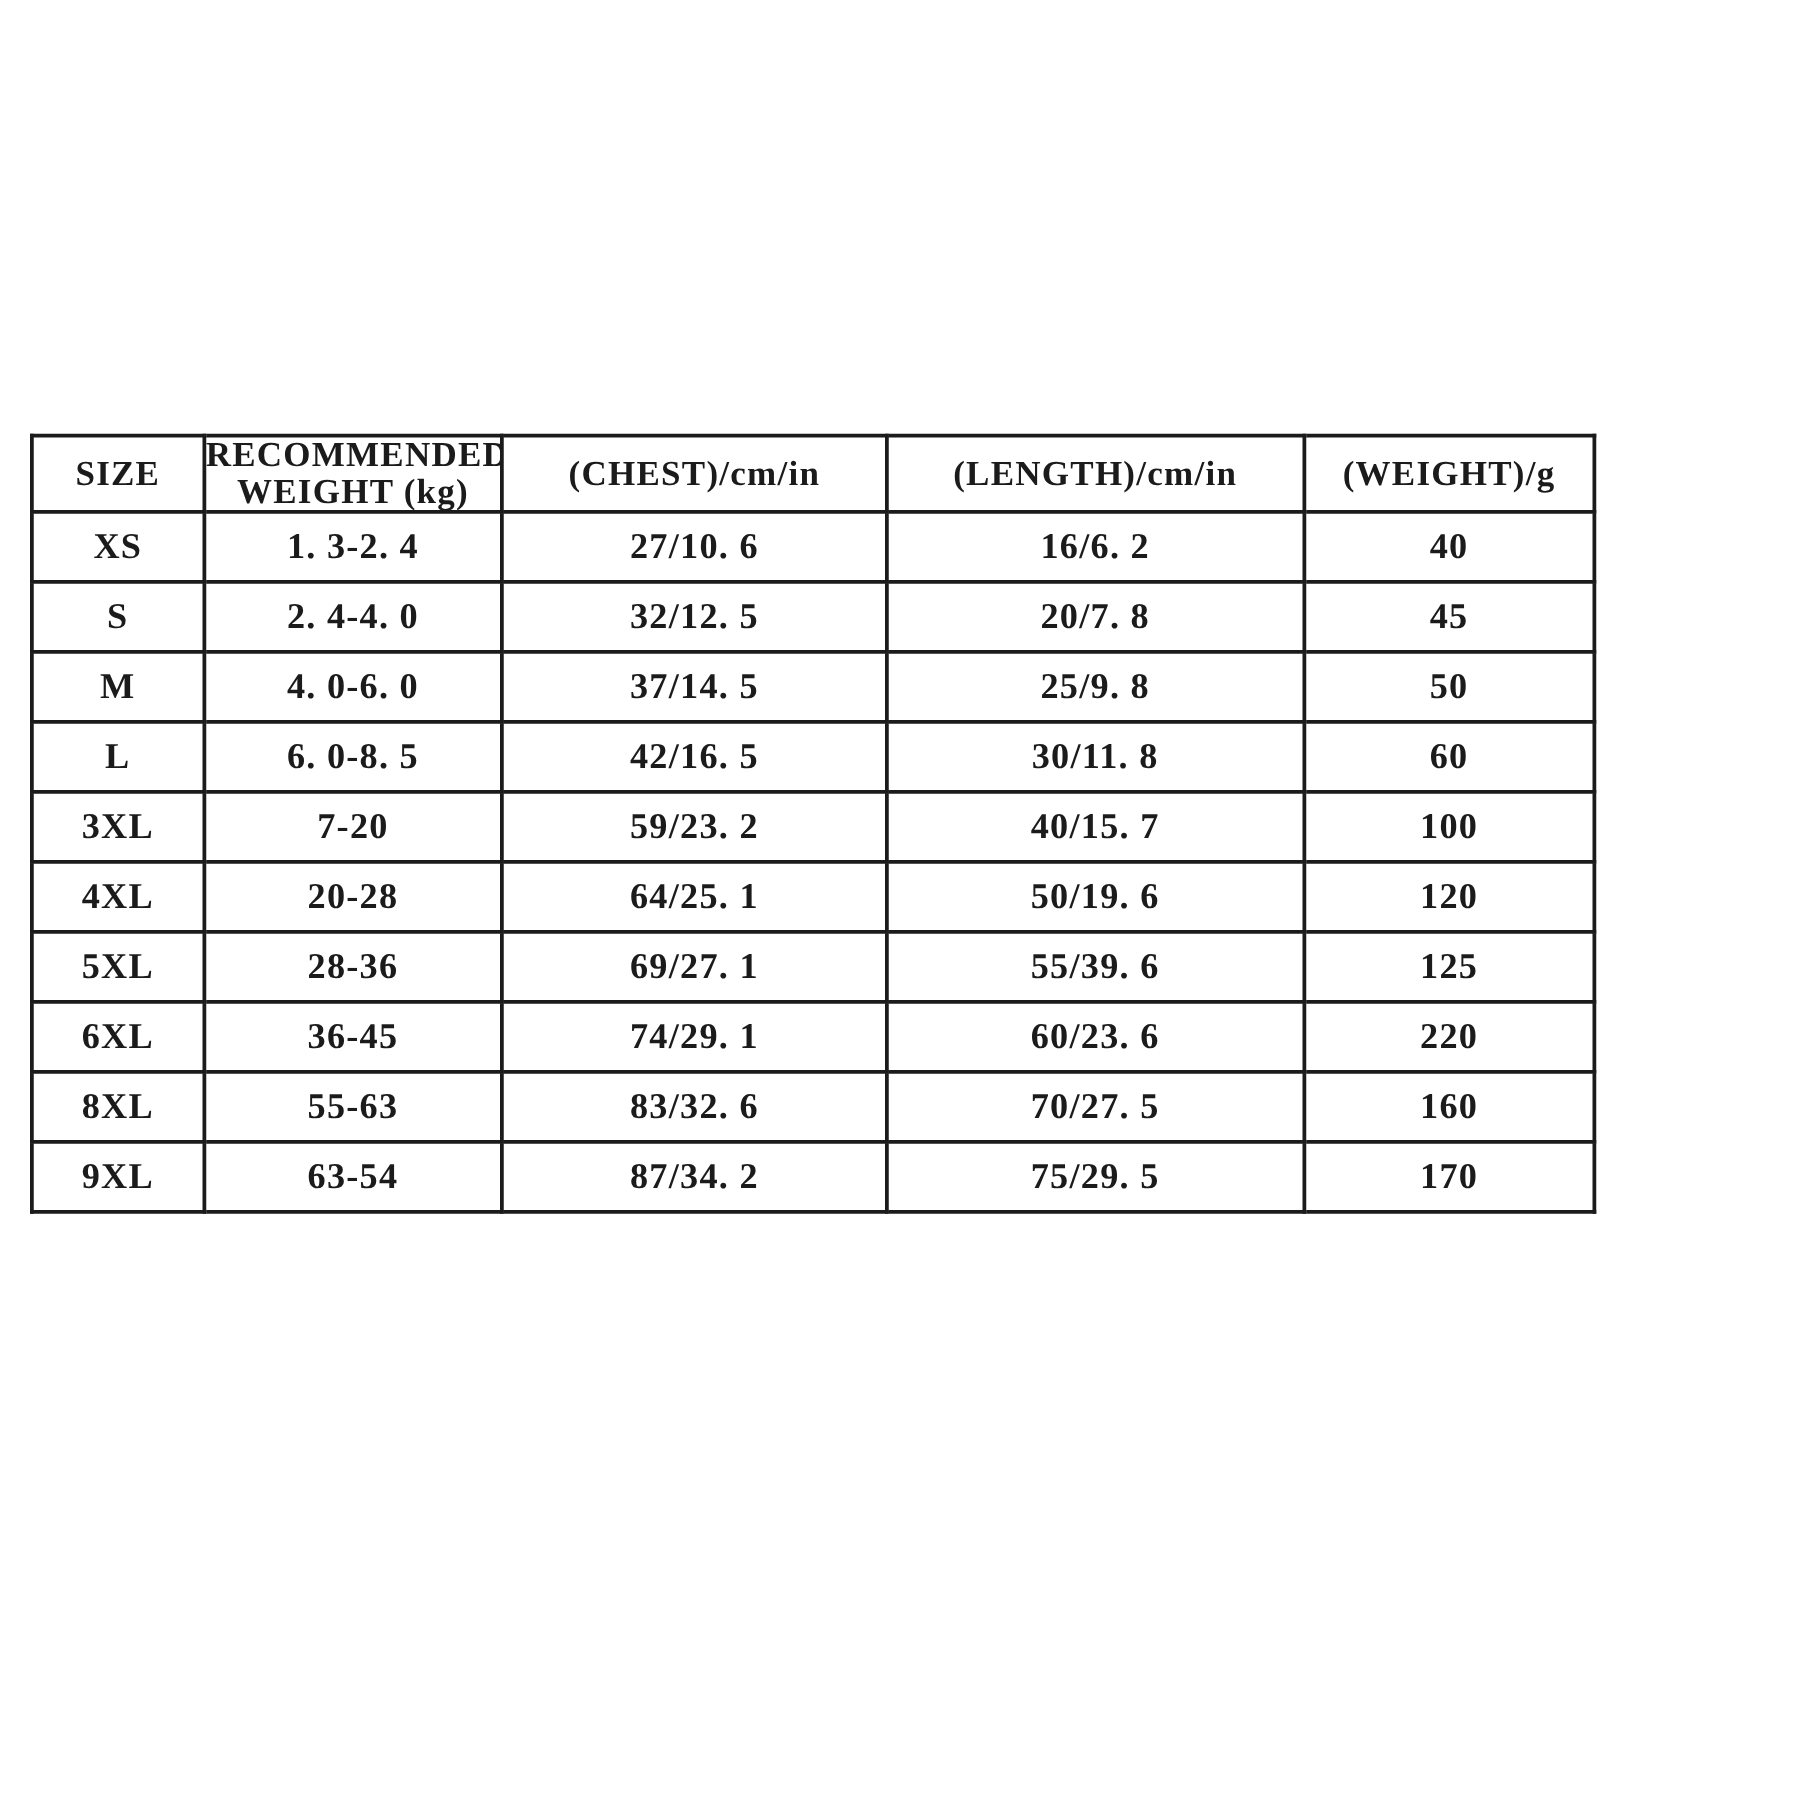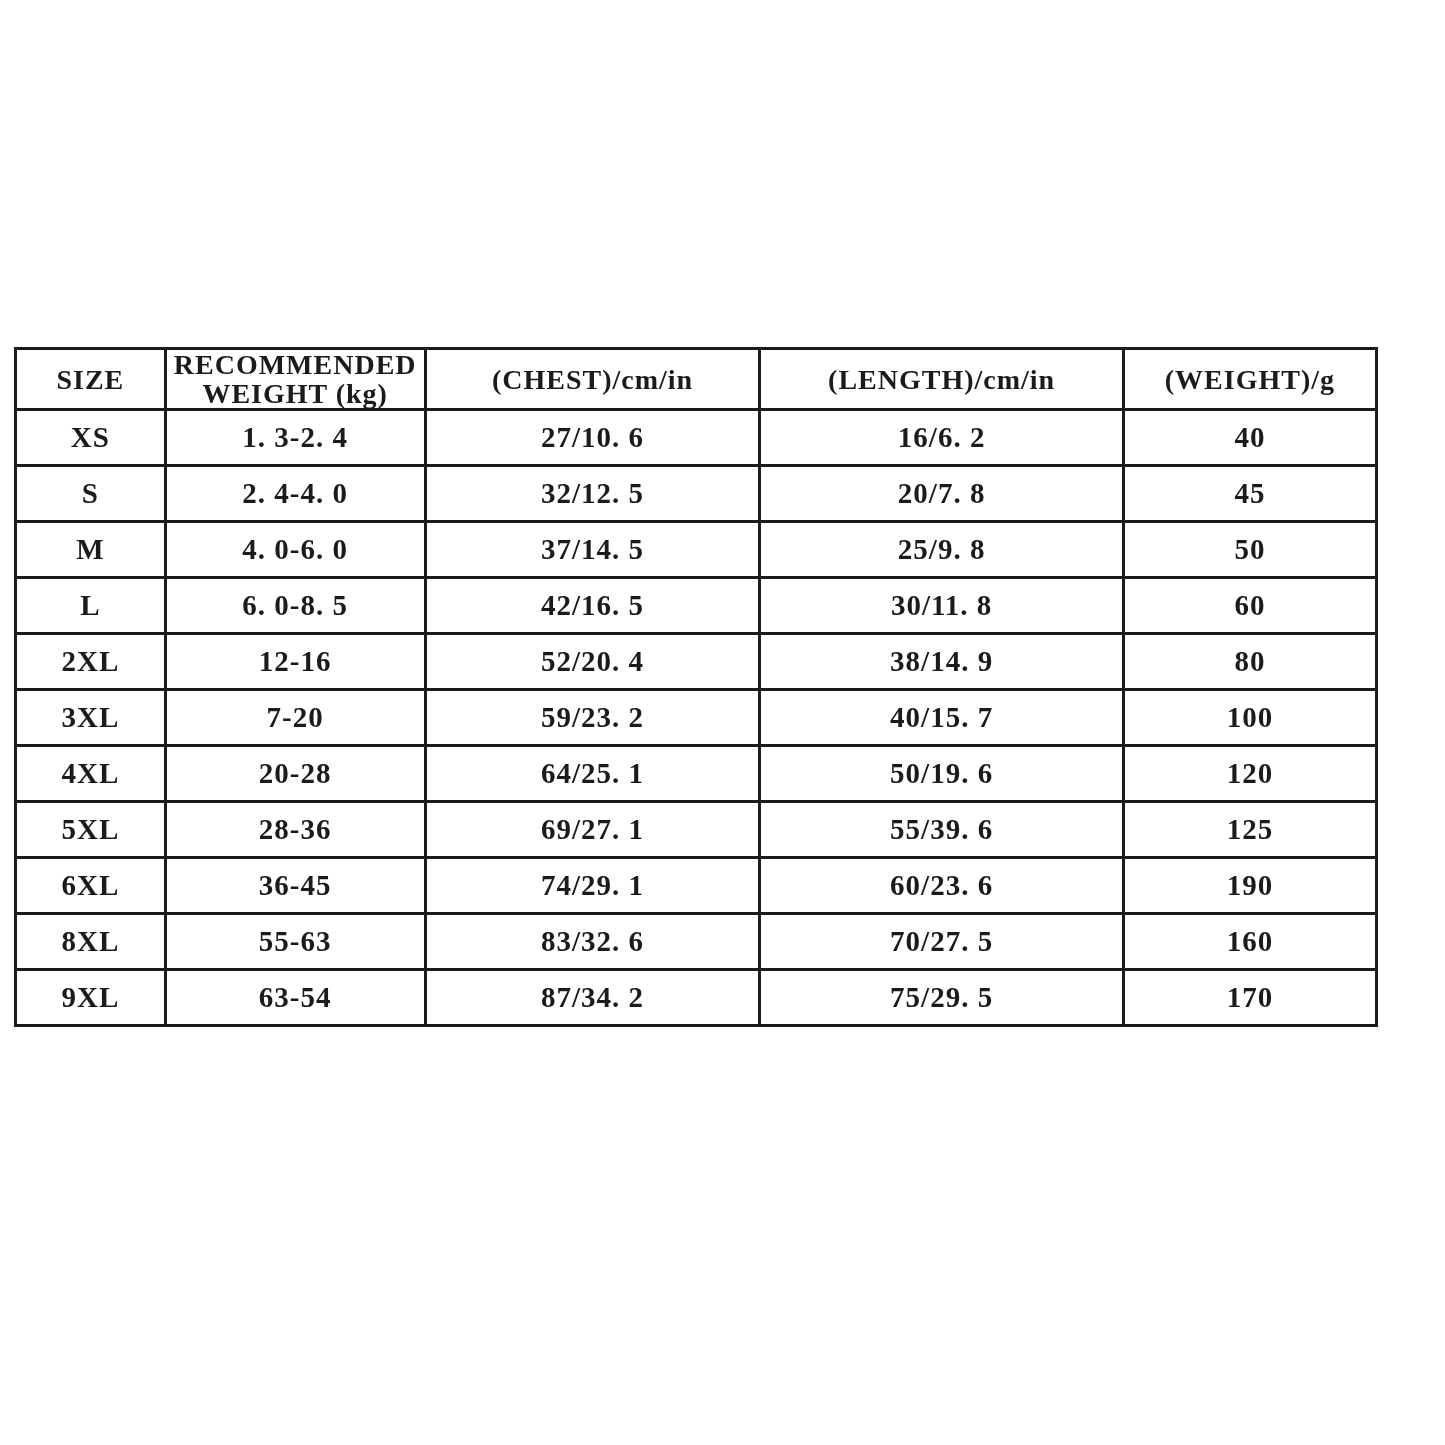--- a/index.html
+++ b/index.html
@@ -9,23 +9,23 @@
     height: 1445px;
     background: var(--bg, #ffffff);
     font-family: "Liberation Serif", "DejaVu Serif", serif;
     font-weight: bold;
     color: var(--ink, #1b1b1b);
     position: relative;
     overflow: hidden;
   }
   .table-wrap {
     position: absolute;
-    left: 14px;
+    left: 24px;
     top: 347px;
-    width: 1364px;
+    width: 1253px;
   }
   table.size-chart {
     border-collapse: collapse;
     width: 100%;
     table-layout: fixed;
   }
   table.size-chart th,
   table.size-chart td {
     border: 3px solid var(--ink, #1b1b1b);
     text-align: center;
@@ -109,27 +109,20 @@
           <td>50</td>
         </tr>
         <tr>
           <td>L</td>
           <td>6. 0-8. 5</td>
           <td>42/16. 5</td>
           <td>30/11. 8</td>
           <td>60</td>
         </tr>
         <tr>
-          <td>2XL</td>
-          <td>12-16</td>
-          <td>52/20. 4</td>
-          <td>38/14. 9</td>
-          <td>80</td>
-        </tr>
-        <tr>
           <td>3XL</td>
           <td>7-20</td>
           <td>59/23. 2</td>
           <td>40/15. 7</td>
           <td>100</td>
         </tr>
         <tr>
           <td>4XL</td>
           <td>20-28</td>
           <td>64/25. 1</td>
@@ -141,21 +134,21 @@
           <td>28-36</td>
           <td>69/27. 1</td>
           <td>55/39. 6</td>
           <td>125</td>
         </tr>
         <tr>
           <td>6XL</td>
           <td>36-45</td>
           <td>74/29. 1</td>
           <td>60/23. 6</td>
-          <td>190</td>
+          <td>220</td>
         </tr>
         <tr>
           <td>8XL</td>
           <td>55-63</td>
           <td>83/32. 6</td>
           <td>70/27. 5</td>
           <td>160</td>
         </tr>
         <tr>
           <td>9XL</td>

